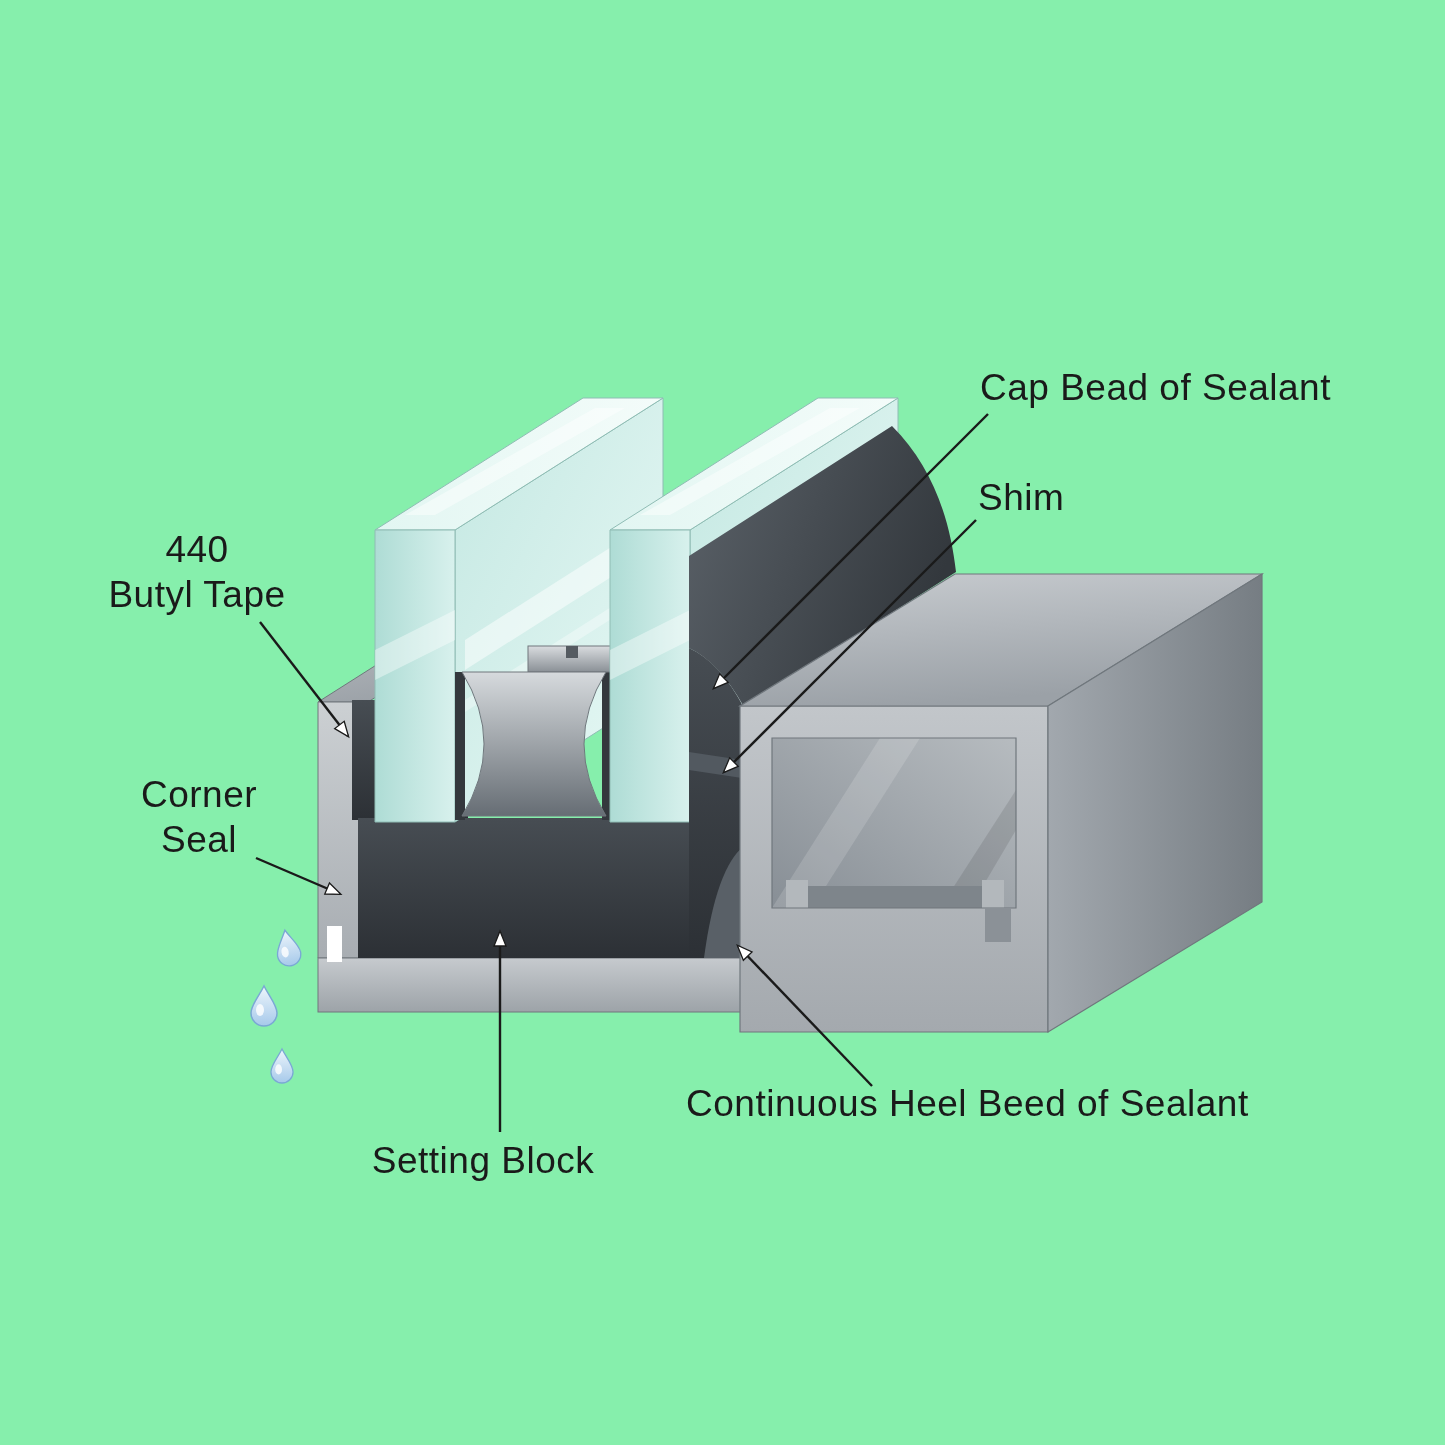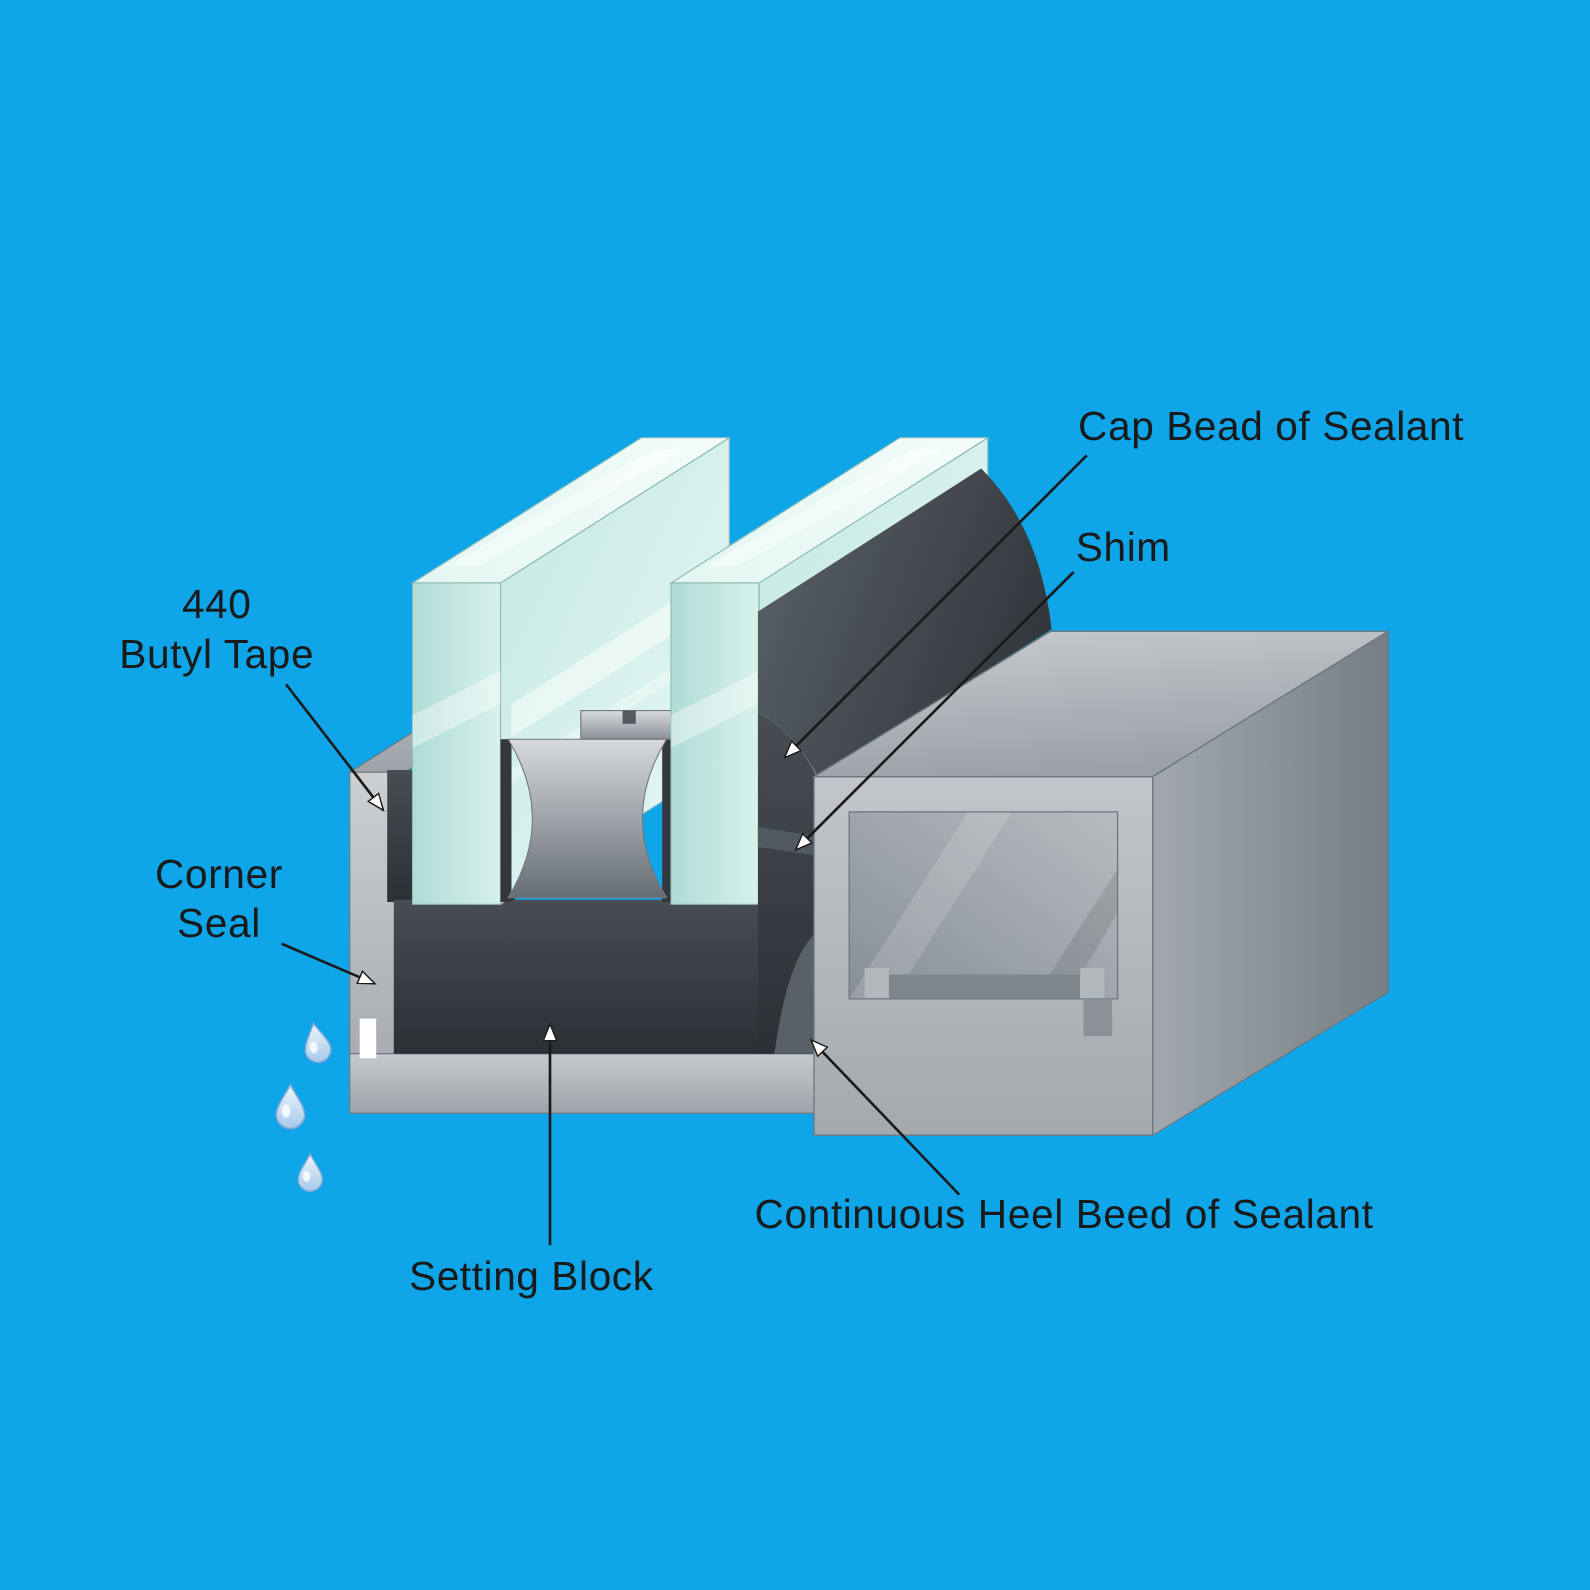--- a/index.html
+++ b/index.html
@@ -1,19 +1,19 @@
 <!DOCTYPE html>
 <html><head>
 <meta charset="utf-8">
 <style>
   html,body{margin:0;padding:0;background:#ffffff;}
   .stage{
     position:relative;
     width:1445px;height:1445px;
-    background:#0ea5e9;
+    background:#86efac;
     font-family:"Liberation Sans","DejaVu Sans",sans-serif;
     overflow:hidden;
   }
   svg{display:block;}
   text.lbl{
     font-family:"Liberation Sans","DejaVu Sans",sans-serif;
     font-size:37px;
     fill:#1a1a1a;
     letter-spacing:0.5px;
   }

